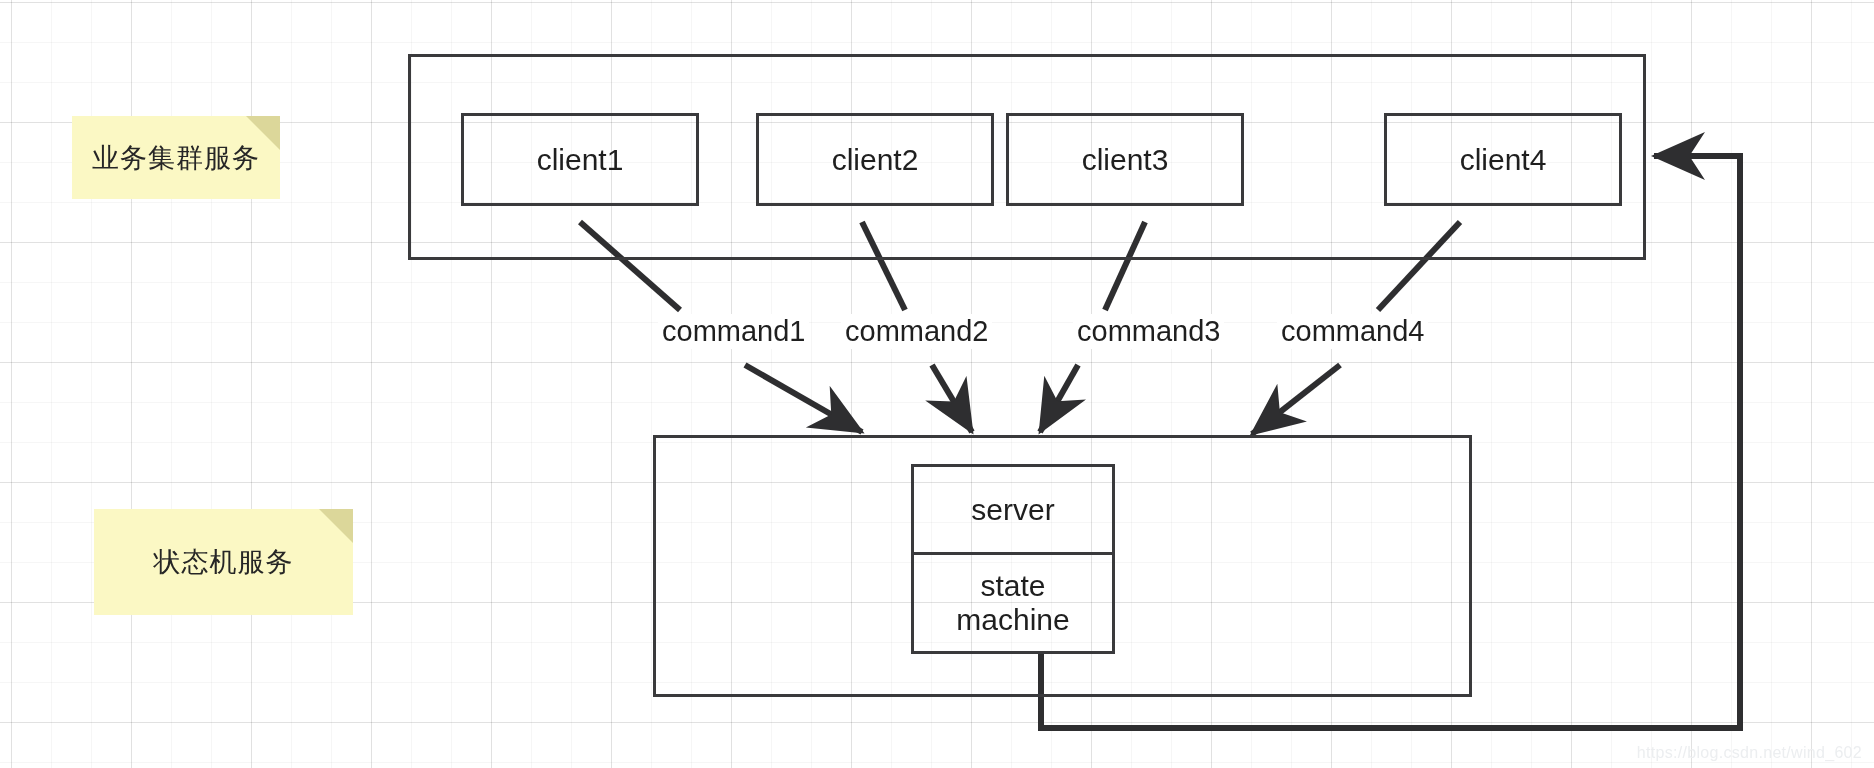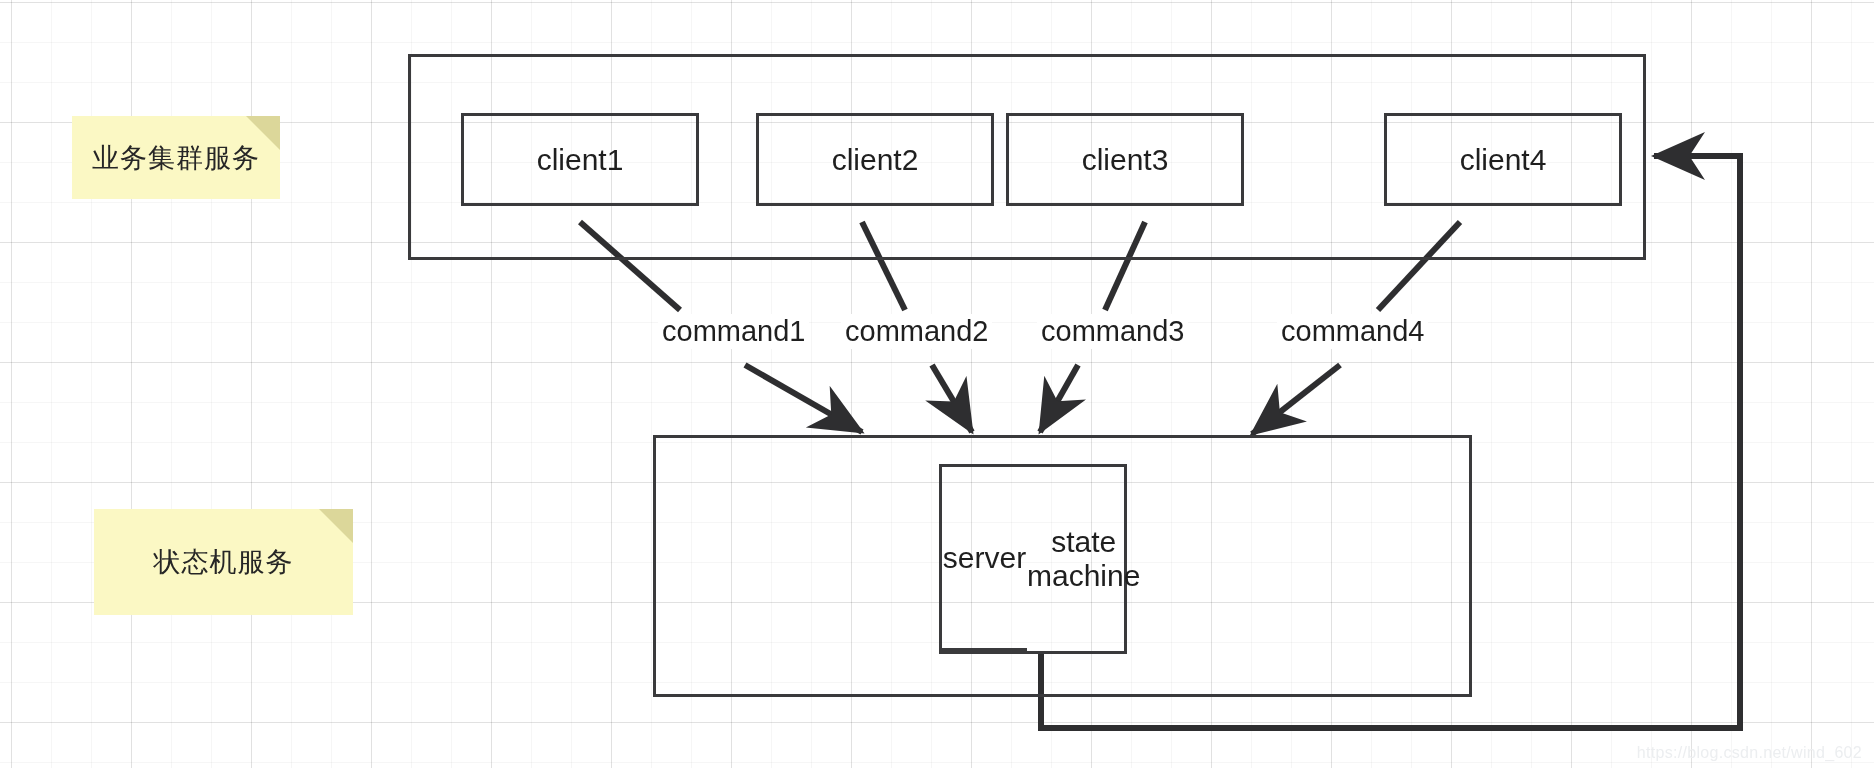--- a/index.html
+++ b/index.html
@@ -78,28 +78,29 @@
     font-size: 30px;
     color: #1f1f1f;
   }
   #client-1 { left: 461px; }
   #client-2 { left: 756px; }
   #client-3 { left: 1006px; }
   #client-4 { left: 1353px; margin-left: 31px; }
 
   #server-stack {
     position: absolute;
-    left: 939px;
+    left: 911px;
     top: 464px;
-    width: 188px;
+    width: 204px;
     height: 190px;
     border: 3px solid #3a3a3c;
     box-sizing: border-box;
     background: transparent;
     display: flex;
+    flex-direction: column;
   }
   #server-cell {
     flex: 0 0 85px;
     border-bottom: 3px solid #3a3a3c;
     display: flex;
     align-items: center;
     justify-content: center;
     font-size: 30px;
     color: #1f1f1f;
   }
@@ -119,21 +120,21 @@
     position: absolute;
     font-size: 29px;
     color: #1f1f1f;
     background: #ffffff;
     padding: 1px 4px;
     white-space: nowrap;
     top: 314px;
   }
   #cmd-1 { left: 658px; }
   #cmd-2 { left: 841px; }
-  #cmd-3 { left: 1037px; }
+  #cmd-3 { left: 1073px; }
   #cmd-4 { left: 1277px; text-align: right; }
 
   
   #connectors {
     position: absolute;
     left: 0; top: 0;
     width: 1874px;
     height: 768px;
     pointer-events: none;
   }

